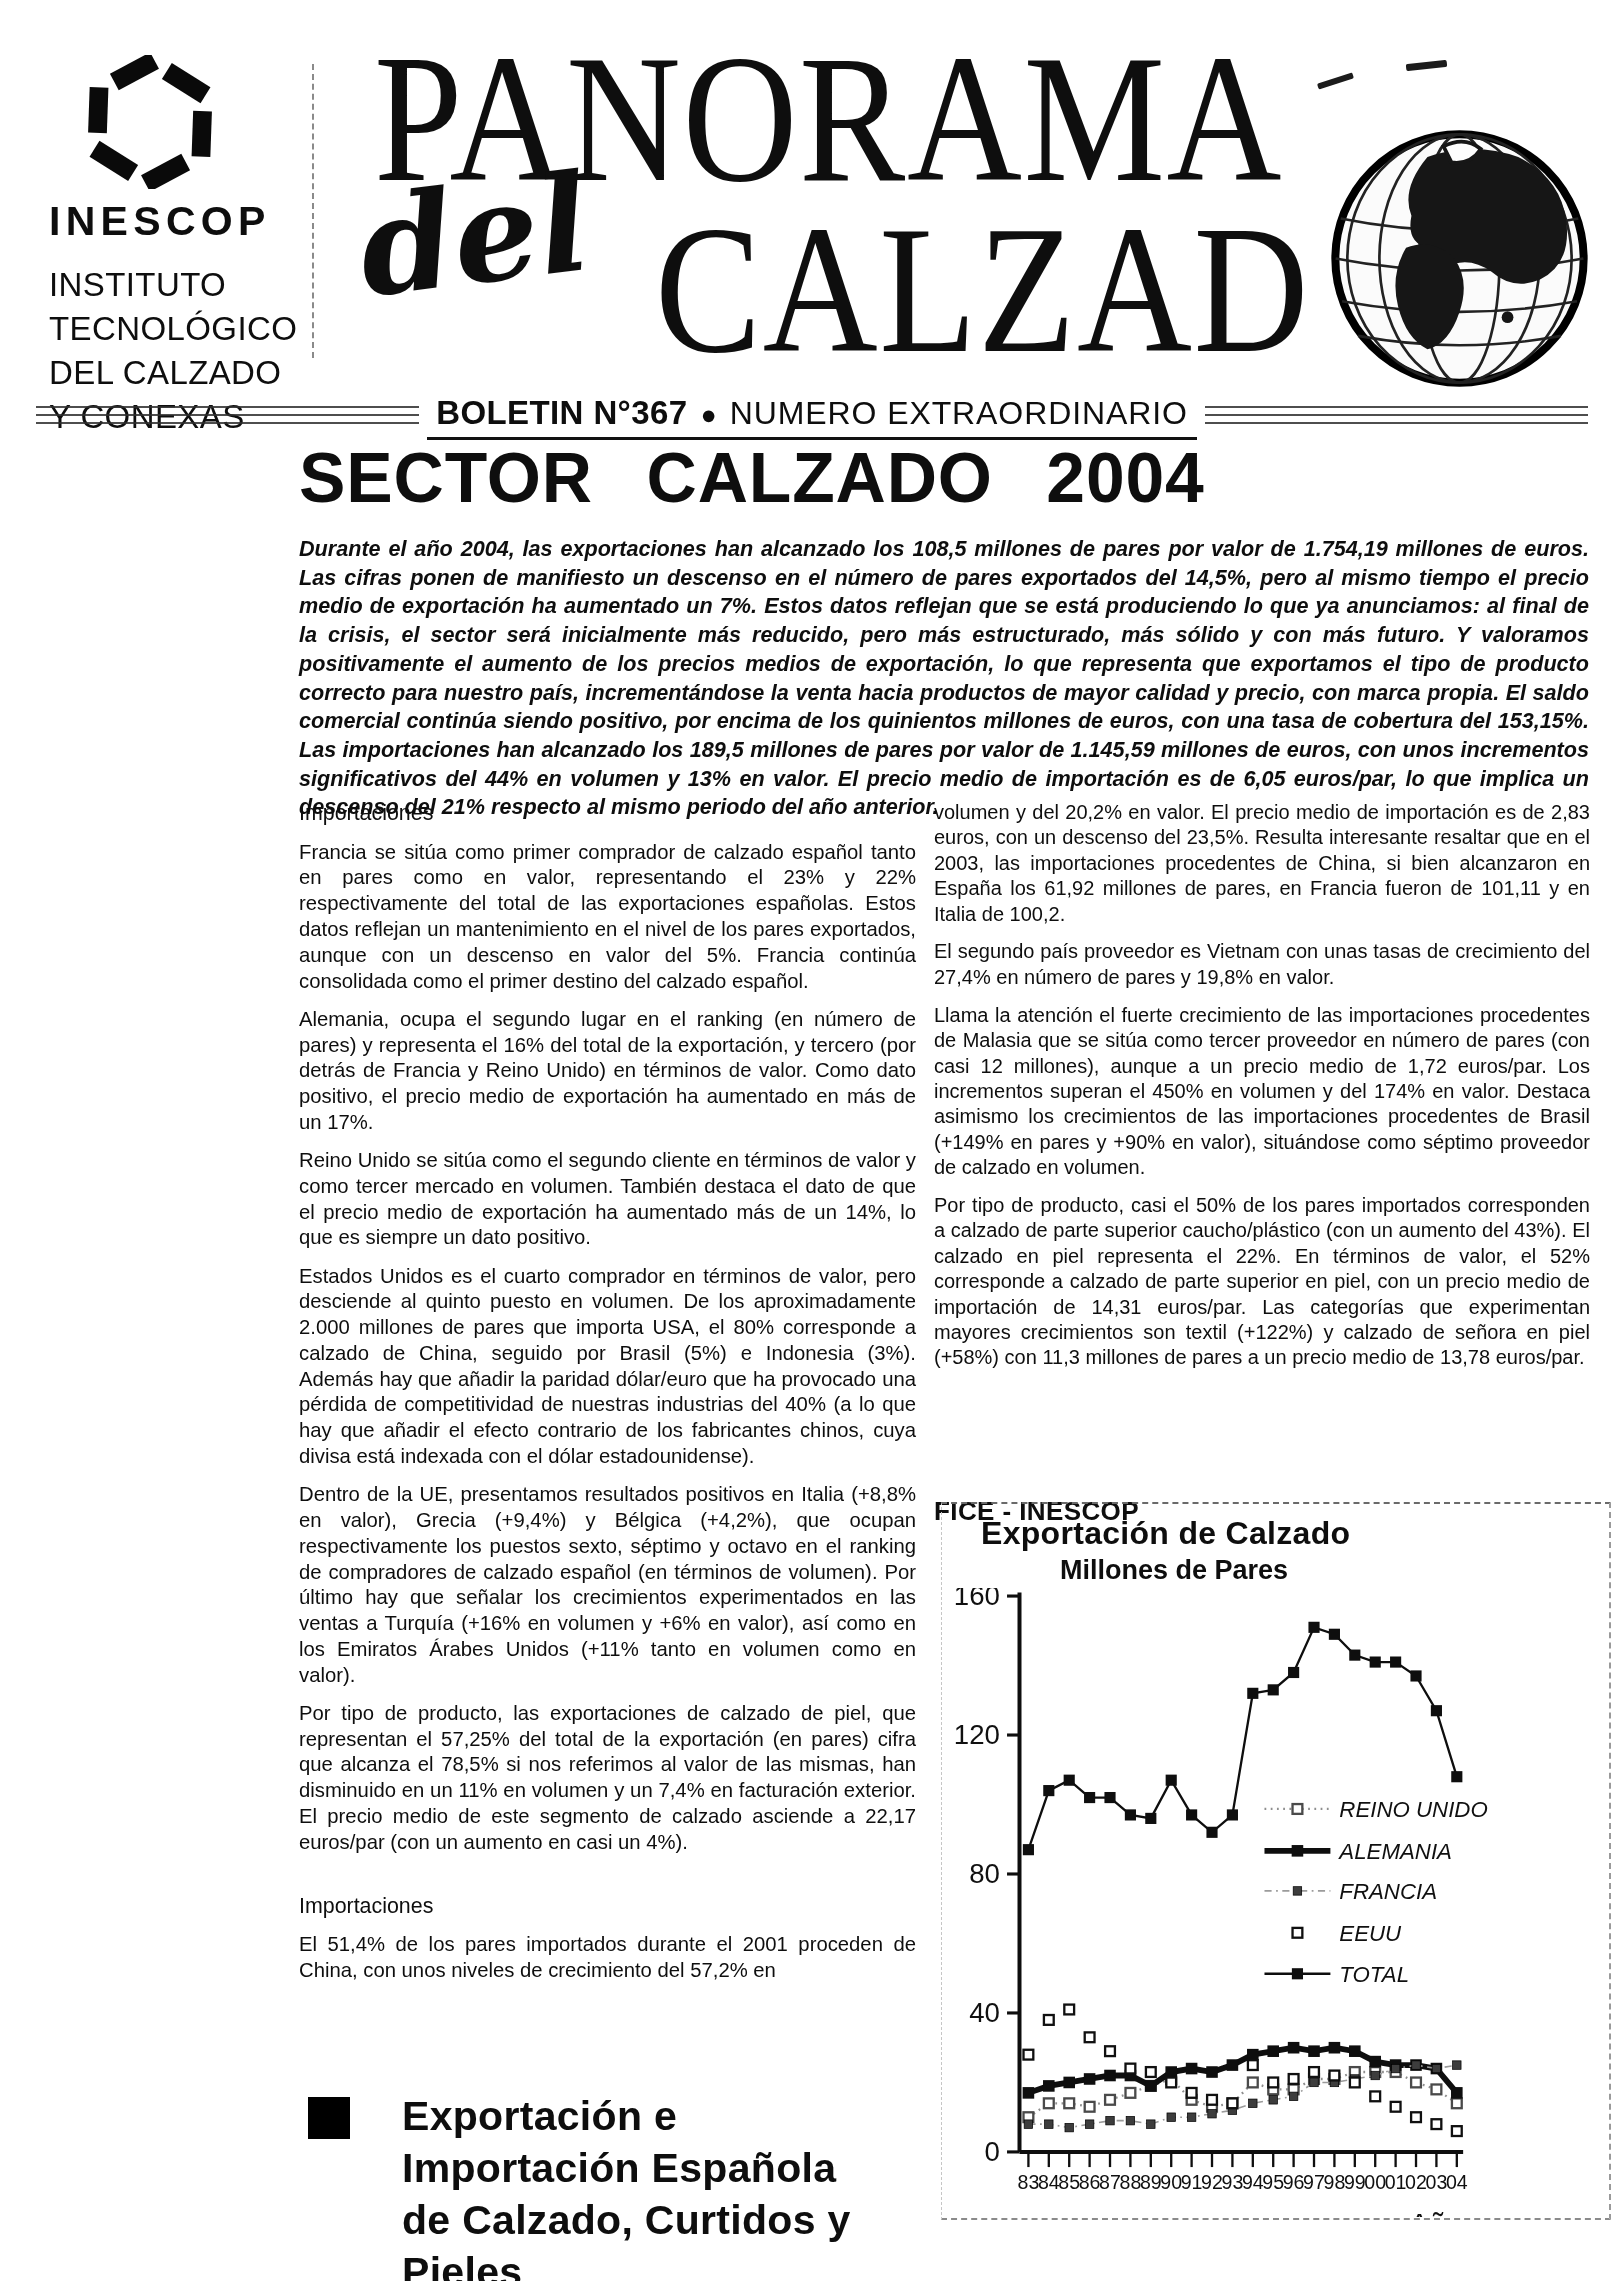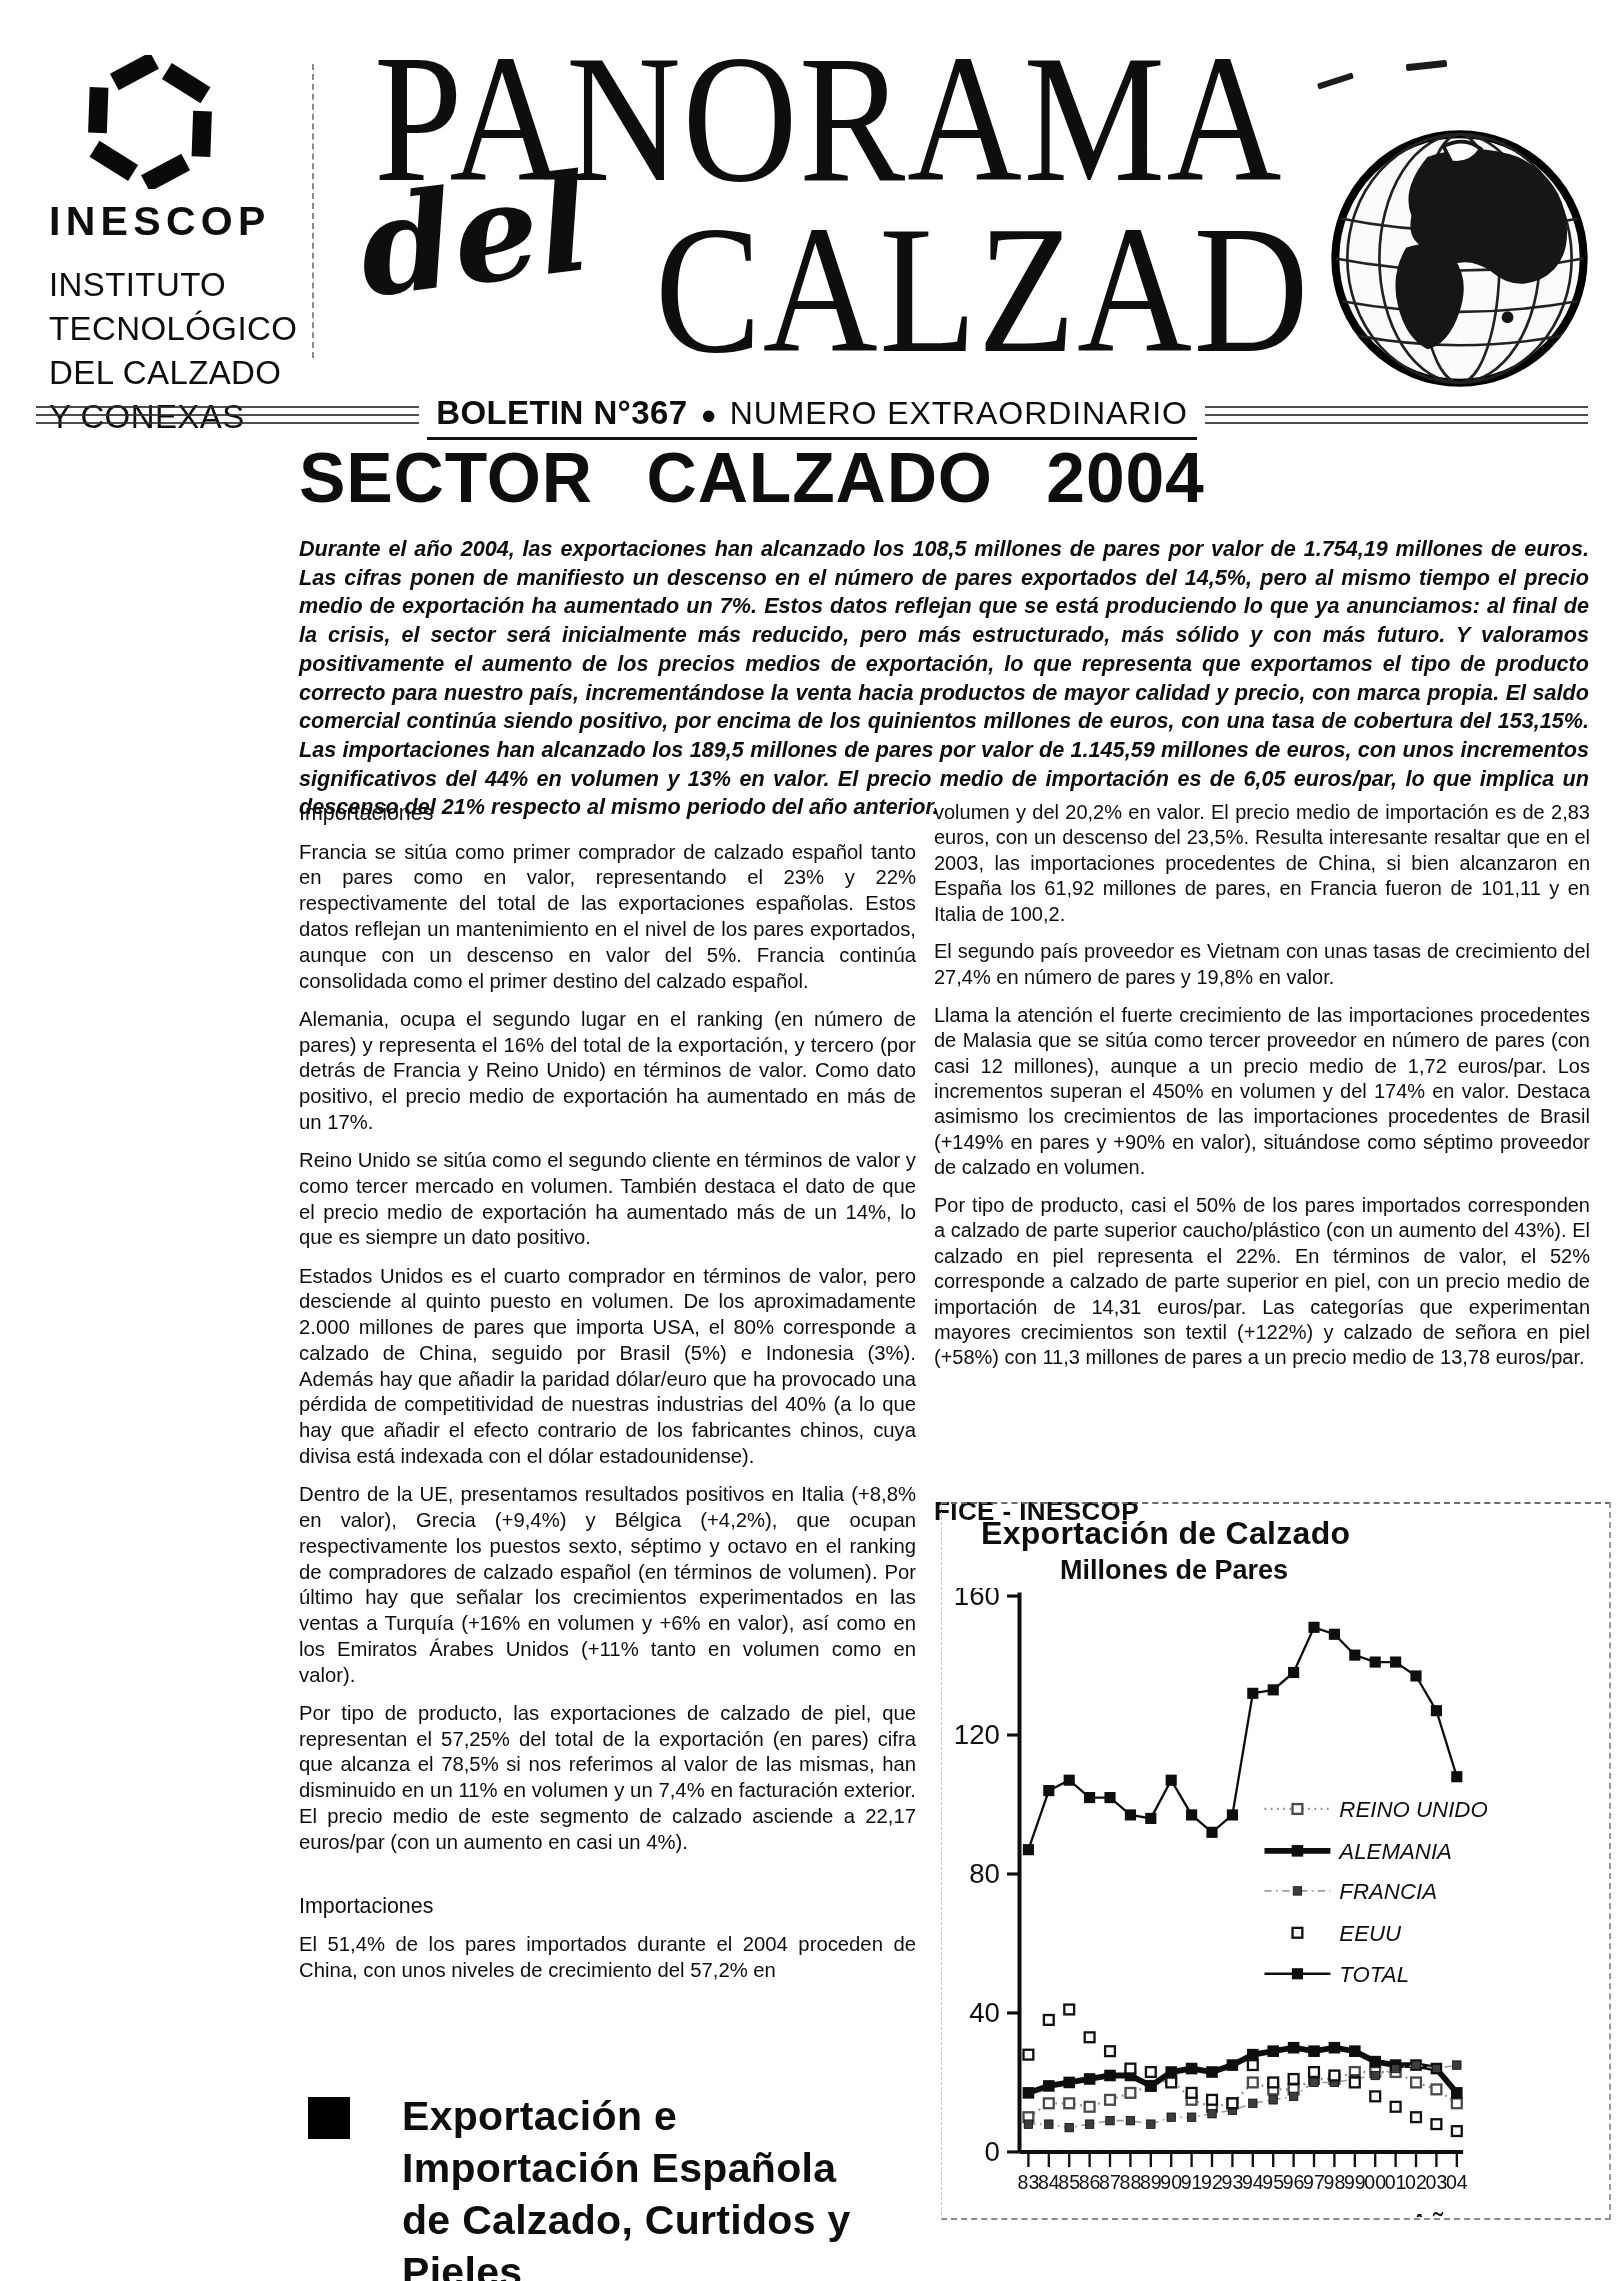--- a/index.html
+++ b/index.html
@@ -128,21 +128,21 @@
 
 <div class="abs colL">
   <h3>Importaciones</h3>
   <p>Francia se sitúa como primer comprador de calzado español tanto en pares como en valor, representando el 23% y 22% respectivamente del total de las exportaciones españolas. Estos datos reflejan un mantenimiento en el nivel de los pares exportados, aunque con un descenso en valor del 5%. Francia continúa consolidada como el primer destino del calzado español.</p>
   <p>Alemania, ocupa el segundo lugar en el ranking (en número de pares) y representa el 16% del total de la exportación, y tercero (por detrás de Francia y Reino Unido) en términos de valor. Como dato positivo, el precio medio de exportación ha aumentado en más de un 17%.</p>
   <p>Reino Unido se sitúa como el segundo cliente en términos de valor y como tercer mercado en volumen. También destaca el dato de que el precio medio de exportación ha aumentado más de un 14%, lo que es siempre un dato positivo.</p>
   <p>Estados Unidos es el cuarto comprador en términos de valor, pero desciende al quinto puesto en volumen. De los aproximadamente 2.000 millones de pares que importa USA, el 80% corresponde a calzado de China, seguido por Brasil (5%) e Indonesia (3%). Además hay que añadir la paridad dólar/euro que ha provocado una pérdida de competitividad de nuestras industrias del 40% (a lo que hay que añadir el efecto contrario de los fabricantes chinos, cuya divisa está indexada con el dólar estadounidense).</p>
   <p>Dentro de la UE, presentamos resultados positivos en Italia (+8,8% en valor), Grecia (+9,4%) y Bélgica (+4,2%), que ocupan respectivamente los puestos sexto, séptimo y octavo en el ranking de compradores de calzado español (en términos de volumen). Por último hay que señalar los crecimientos experimentados en las ventas a Turquía (+16% en volumen y +6% en valor), así como en los Emiratos Árabes Unidos (+11% tanto en volumen como en valor).</p>
   <p>Por tipo de producto, las exportaciones de calzado de piel, que representan el 57,25% del total de la exportación (en pares) cifra que alcanza el 78,5% si nos referimos al valor de las mismas, han disminuido en un 11% en volumen y un 7,4% en facturación exterior. El precio medio de este segmento de calzado asciende a 22,17 euros/par (con un aumento en casi un 4%).</p>
   <h3 class="gap">Importaciones</h3>
-  <p>El 51,4% de los pares importados durante el 2004 proceden de China, con unos niveles de crecimiento del 57,2% en</p>
+  <p>El 51,4% de los pares importados durante el 2001 proceden de China, con unos niveles de crecimiento del 57,2% en</p>
 </div>
 
 <div class="abs colR">
   <p>volumen y del 20,2% en valor. El precio medio de importación es de 2,83 euros, con un descenso del 23,5%. Resulta interesante resaltar que en el 2003, las importaciones procedentes de China, si bien alcanzaron en España los 61,92 millones de pares, en Francia fueron de 101,11 y en Italia de 100,2.</p>
   <p>El segundo país proveedor es Vietnam con unas tasas de crecimiento del 27,4% en número de pares y 19,8% en valor.</p>
   <p>Llama la atención el fuerte crecimiento de las importaciones procedentes de Malasia que se sitúa como tercer proveedor en número de pares (con casi 12 millones), aunque a un precio medio de 1,72 euros/par. Los incrementos superan el 450% en volumen y del 174% en valor. Destaca asimismo los crecimientos de las importaciones procedentes de Brasil (+149% en pares y +90% en valor), situándose como séptimo proveedor de calzado en volumen.</p>
   <p>Por tipo de producto, casi el 50% de los pares importados corresponden a calzado de parte superior caucho/plástico (con un aumento del 43%). El calzado en piel representa el 22%. En términos de valor, el 52% corresponde a calzado de parte superior en piel, con un precio medio de importación de 14,31 euros/par. Las categorías que experimentan mayores crecimientos son textil (+122%) y calzado de señora en piel (+58%) con 11,3 millones de pares a un precio medio de 13,78 euros/par.</p>
 </div>
 <div class="abs signature">FICE - INESCOP</div>
 

